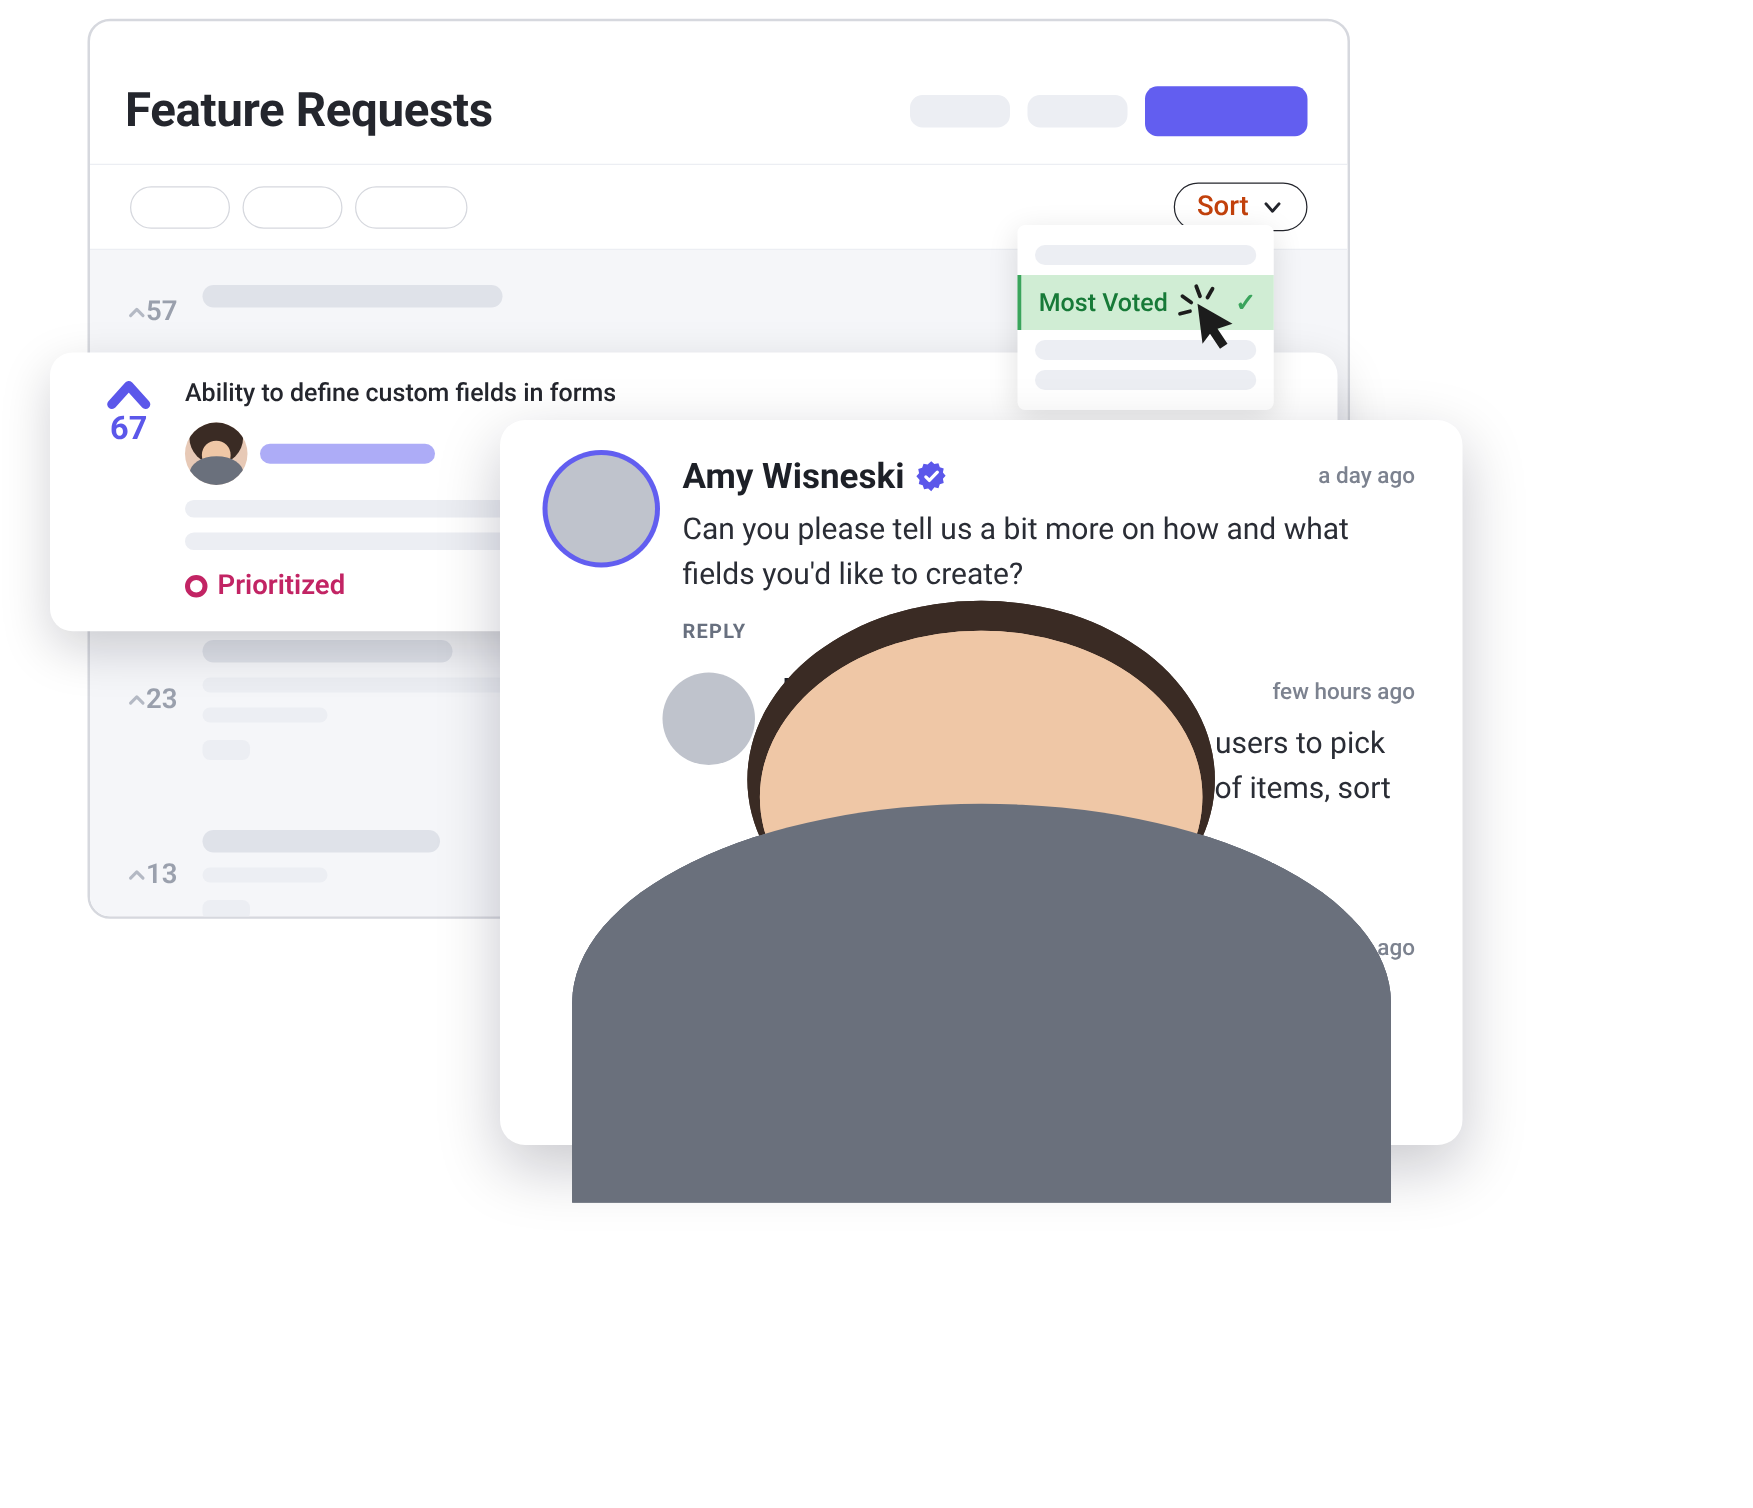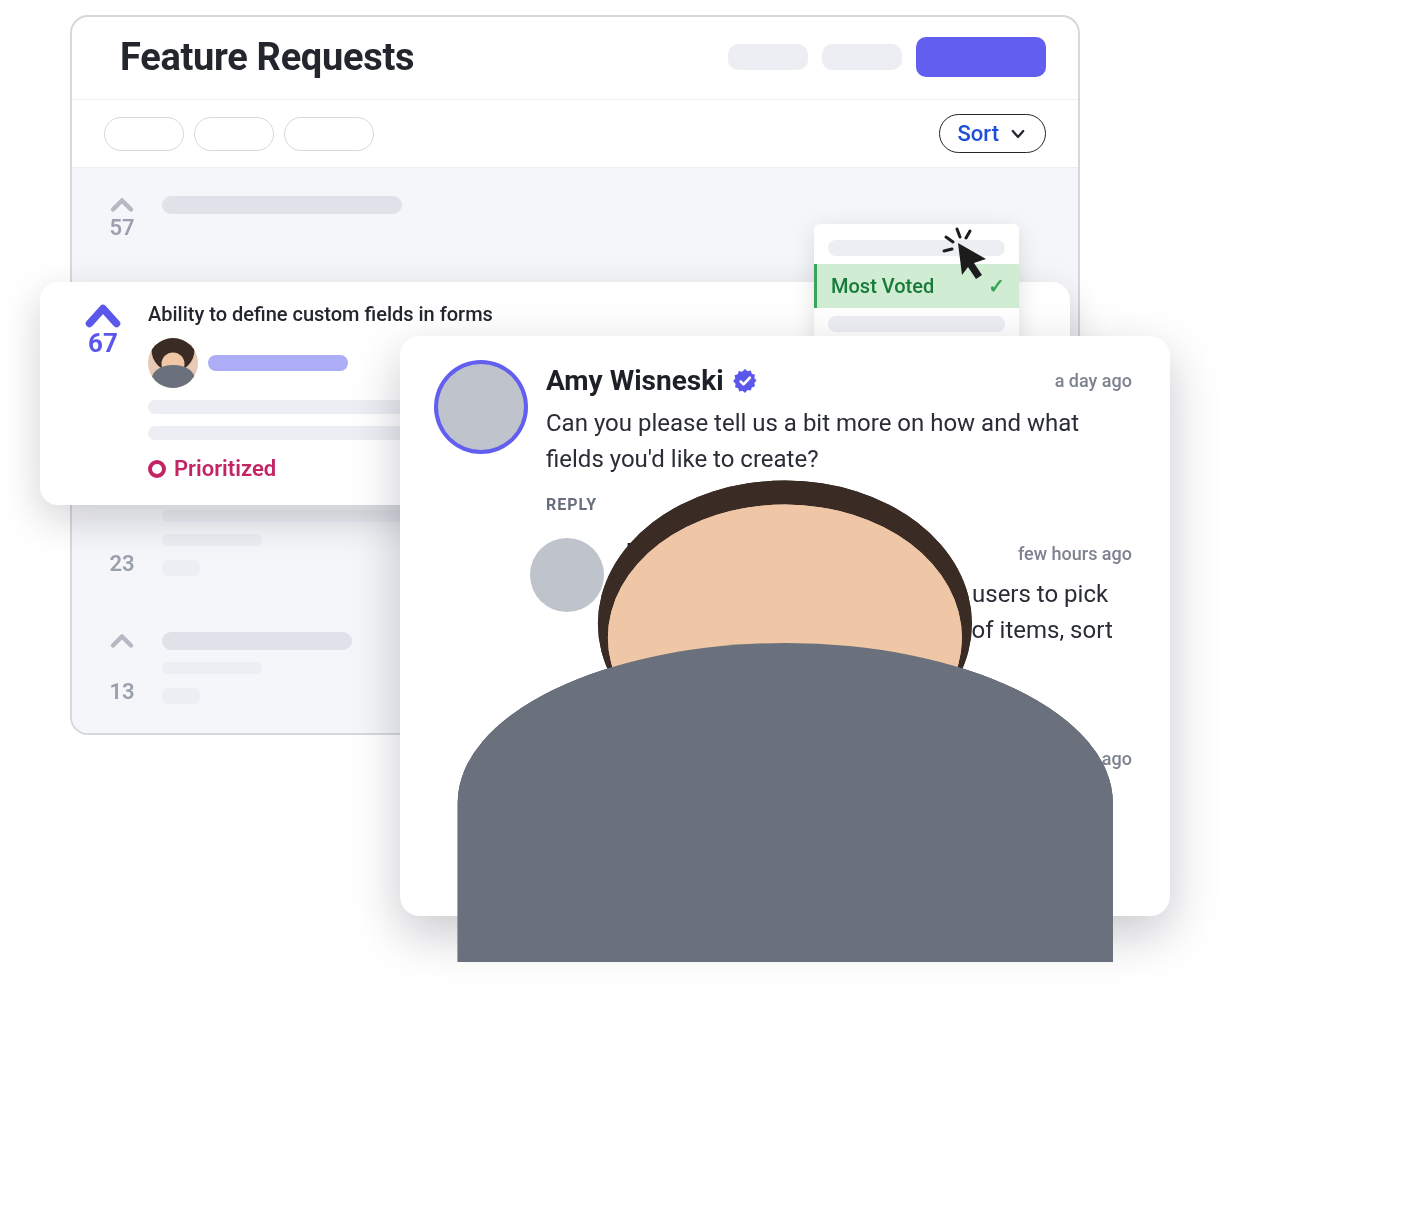--- a/index.html
+++ b/index.html
@@ -19,22 +19,23 @@
     height: 720px;
     background: #fff;
     border: 2px solid #d6d8de;
     border-radius: 18px;
     overflow: hidden;
   }
   .board-header {
     display: flex;
     align-items: center;
     justify-content: space-between;
-    padding: 18px 32px 20px 48px;
+    padding: 18px 32px 20px 28px;
     border-bottom: 1px solid #eceef3;
+    margin-top: 32px;
   }
   .board-title {
     font-size: 38px;
     font-weight: 700;
     color: #24262d;
     letter-spacing: -0.3px;
   }
   .header-actions { display: flex; gap: 14px; align-items: center; }
   .pill-grey {
     width: 80px; height: 26px;
@@ -62,49 +63,48 @@
     background:#fff;
   }
   .filter-pill:nth-child(3){ width:90px; }
   .sort-btn {
     display:flex; align-items:center; gap:10px;
     border:1.5px solid #24262d;
     border-radius: 20px;
     padding: 6px 18px;
     font-size: 22px;
     font-weight:500;
-    color:#1d4ed8;
+    color:#c2410c;
     cursor:pointer;
   }
   .sort-btn svg { width:18px; height:18px; }
   .list-area {
     background:#f5f6f9;
     padding: 20px 30px 50px 30px;
     height: 100%;
   }
   .fr-item { display:flex; gap:20px; padding: 8px 0 32px 0; }
   .fr-item + .fr-item { padding-top: 24px; }
-  .vote-col { display:flex; flex-direction:column; align-items:center; width:40px;justify-content:space-between; }
+  .vote-col { display:flex; flex-direction:row; align-items:center; width:40px; }
   .vote-col svg { width:28px; height:18px; }
   .vote-count { font-size:22px; font-weight:600; color:#9aa0ad; margin-top:-2px;}
   .fr-body { flex:1; }
   .sk-line { background:#dfe2e9; border-radius:10px; height:18px; }
   .sk-title { width:240px; margin-bottom:26px; }
   .sk-line.sm { height:12px; width:260px; background:#eceef3; margin-top:12px;}
   .sk-tag { width:38px; height:16px; background:#eceef3; border-radius:6px; margin-top:14px;}
   .dropdown {
     position:absolute;
     left: 814px; top: 180px;
     width: 205px;
     background:#fff;
     border-radius: 6px;
     box-shadow: 0 6px 24px rgba(0,0,0,0.12);
     padding: 8px 0;
     z-index: 5;
-    margin-top: 44px;
   }
   .dd-sk { height:16px; background:#eceef3; border-radius:8px; margin:8px 14px; }
   .dd-selected {
     display:flex; align-items:center; justify-content:space-between;
     background:#d0edd4;
     color:#177a38;
     font-size:20px;
     font-weight:500;
     padding:10px 14px;
     margin: 2px 0;

